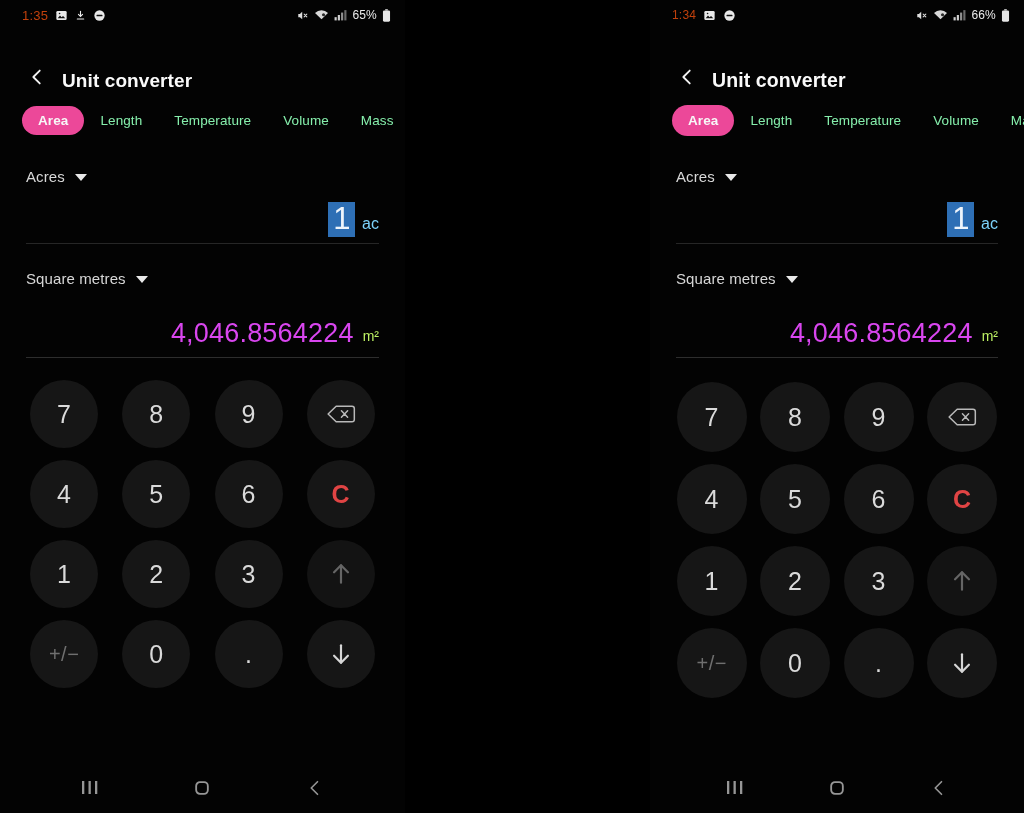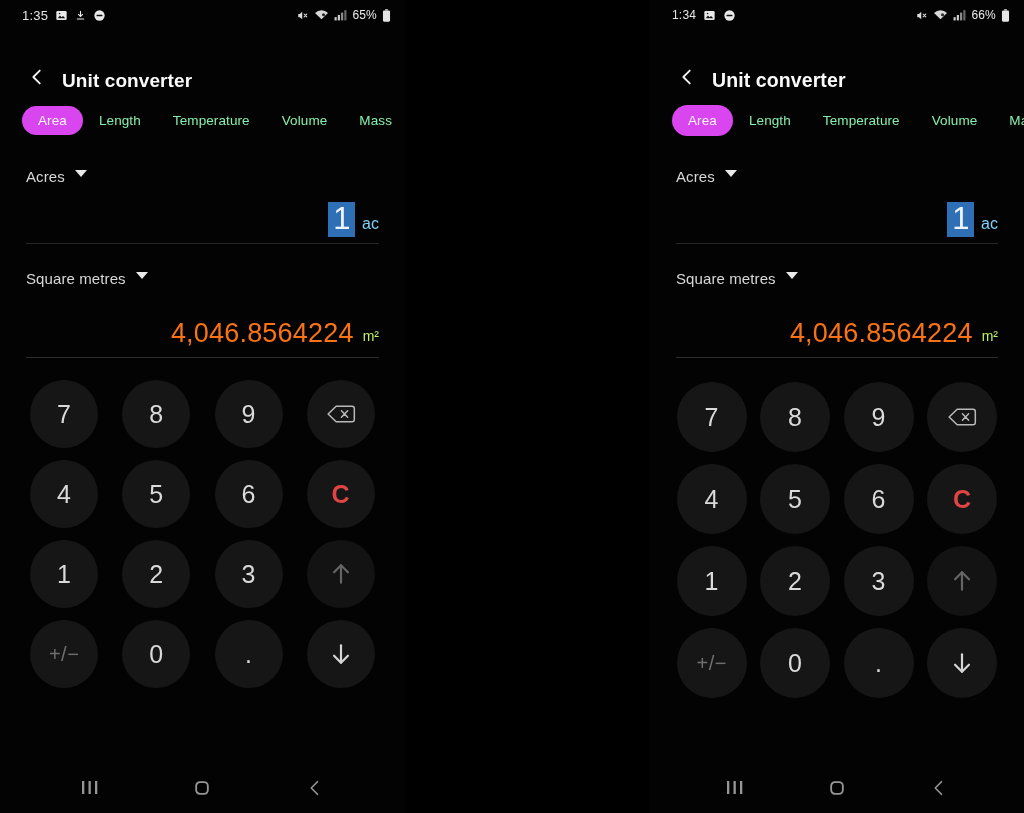--- a/index.html
+++ b/index.html
@@ -33,21 +33,21 @@
     display: flex;
     align-items: center;
     justify-content: space-between;
     height: 30px;
     padding: 0 14px 0 22px;
   }
   .sb-left, .sb-right { display: flex; align-items: center; }
   .sb-left  { gap: 7px; }
   .sb-right { gap: 5px; }
   .sb-clock {
-    color: #e5e5e5;
+    color: #c2410c;
     font-size: 13px;
     letter-spacing: .2px;
     font-weight: 400;
   }
   .phone.right .sb-clock { font-size: 12px; }
   .ico { display: inline-flex; align-items: center; justify-content: center; }
   .ico svg { display: block; }
   .sb-batt-txt {
     color: #eaeaea;
     font-size: 12px;
@@ -84,29 +84,30 @@
   .tab {
     color: #86efac;
     font-size: 13.5px;
     padding: 7px 16px;
     border-radius: 18px;
     cursor: pointer;
     letter-spacing: .1px;
   }
   .tab.active {
     color: #f7f7f7;
-    font-weight: 400;
-    background: #d946ef;
+    font-weight: 700;
+    background: #ec4899;
   }
   .phone.right .tab { font-size: 13.5px; padding: 8px 16px; }
 
   
   .conv { padding: 0 26px; }
   .unit-row {
     display: flex;
+    align-items: center;
     gap: 10px;
     margin-top: 26px;
     cursor: pointer;
   }
   .unit-name {
     color: #d8d8d8;
     font-size: 15px;
     letter-spacing: .1px;
   }
   .caret {
@@ -149,21 +150,21 @@
   .result-row {
     display: flex;
     align-items: flex-end;
     justify-content: flex-end;
     gap: 9px;
     height: 60px;
     padding-bottom: 6px;
     margin-top: 8px;
   }
   .result-val {
-    color: #f97316;
+    color: #d946ef;
     font-size: 27px;
     letter-spacing: .2px;
     margin-left: 45px;
   }
   .result-unit {
     color: #bef264;
     font-size: 14px;
     padding-bottom: 5px;
   }
   .divider.bright { background: #2d2d2d; }

